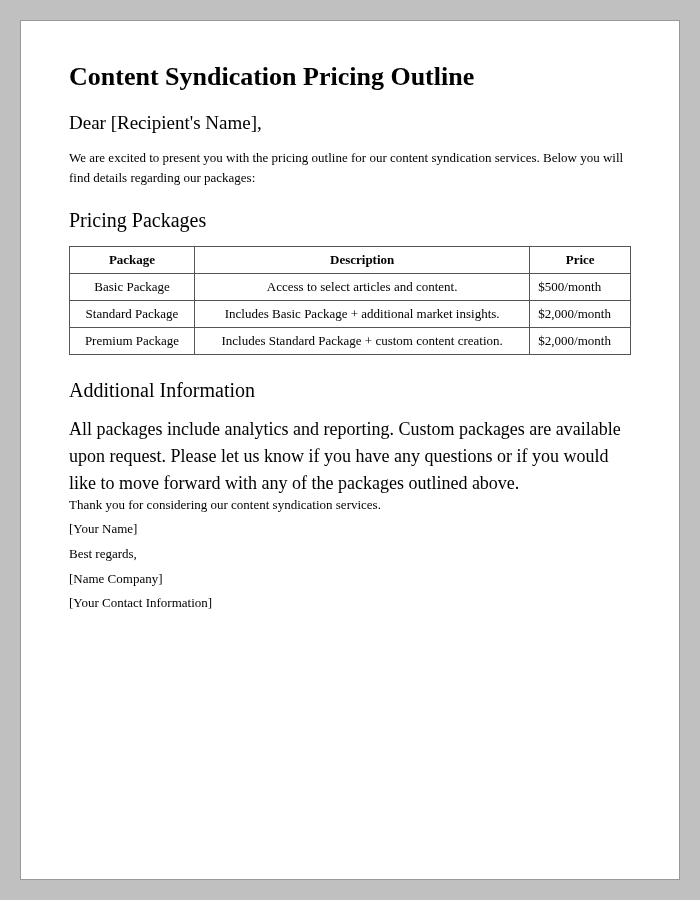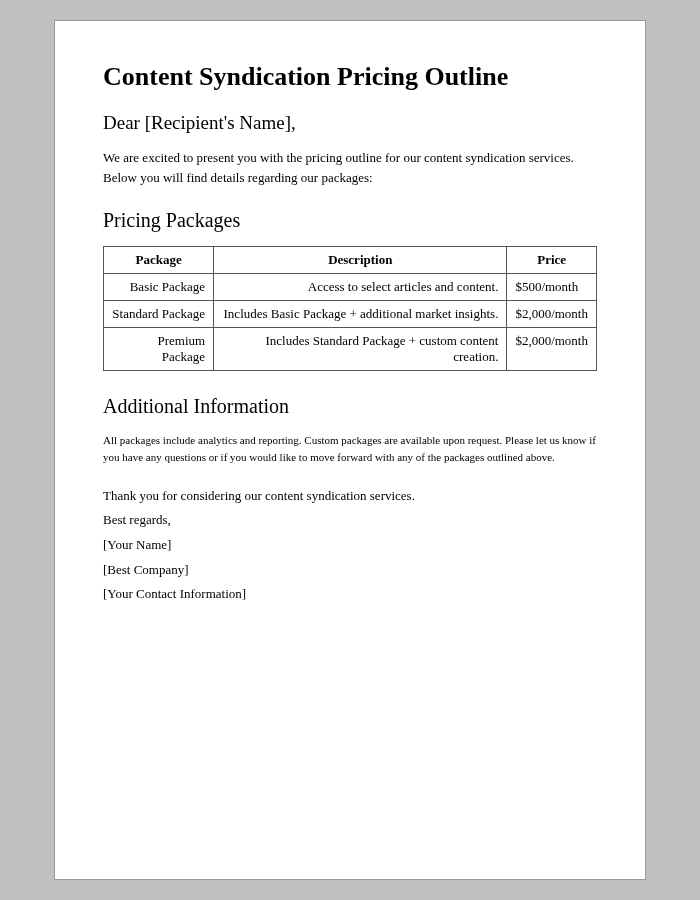--- a/index.html
+++ b/index.html
@@ -10,21 +10,21 @@
     body {
       background: #c0c0c0;
       display: flex;
       justify-content: center;
       align-items: flex-start;
       min-height: 900px;
       padding: 20px;
       font-family: "Times New Roman", Times, serif;
     }
     .page {
-      width: 592px;
+      width: 660px;
       min-height: 860px;
       background: #ffffff;
       border: 1px solid #999;
       padding: 40px 48px;
       color: #000;
     }
     .doc-title {
       font-size: 26px;
       font-weight: bold;
       margin-bottom: 20px;
@@ -47,36 +47,36 @@
     .pricing-table {
       width: 100%;
       border-collapse: collapse;
       margin-bottom: 24px;
       font-size: 13px;
     }
     .pricing-table th,
     .pricing-table td {
       border: 1px solid #555;
       padding: 5px 8px;
-      text-align: right;
+      text-align: center;
       vertical-align: top;
     }
     .pricing-table th {
       font-weight: bold;
       text-align: center;
       background: #fff;
     }
     .pricing-table td.price {
       text-align: left;
       white-space: nowrap;
     }
     .additional-info {
-      font-size: 11px;
+      font-size: 18px;
       line-height: 1.5;
-      margin-bottom: 23px;
+      margin-bottom: 0;
     }
     .thank-you {
       font-size: 13px;
       margin-bottom: 4px;
     }
     .closing-block {
       font-size: 13px;
       line-height: 1.9;
     }
   </style>
@@ -120,19 +120,19 @@
       </tbody>
   </table>
 
   <h2 class="section-title">Additional Information</h2>
 
   <p class="additional-info">All packages include analytics and reporting. Custom packages are available upon request. Please let us know if you have any questions or if you would like to move forward with any of the packages outlined above.</p>
 
   <p class="thank-you">Thank you for considering our content syndication services.</p>
 
   <div class="closing-block">
+    <p>[Your Name]</p>
     <p>Best regards,</p>
-    <p>[Your Name]</p>
-    <p>[Best Company]</p>
+    <p>[Name Company]</p>
     <p>[Your Contact Information]</p>
   </div>
 
 </div>
 
 </body></html>

